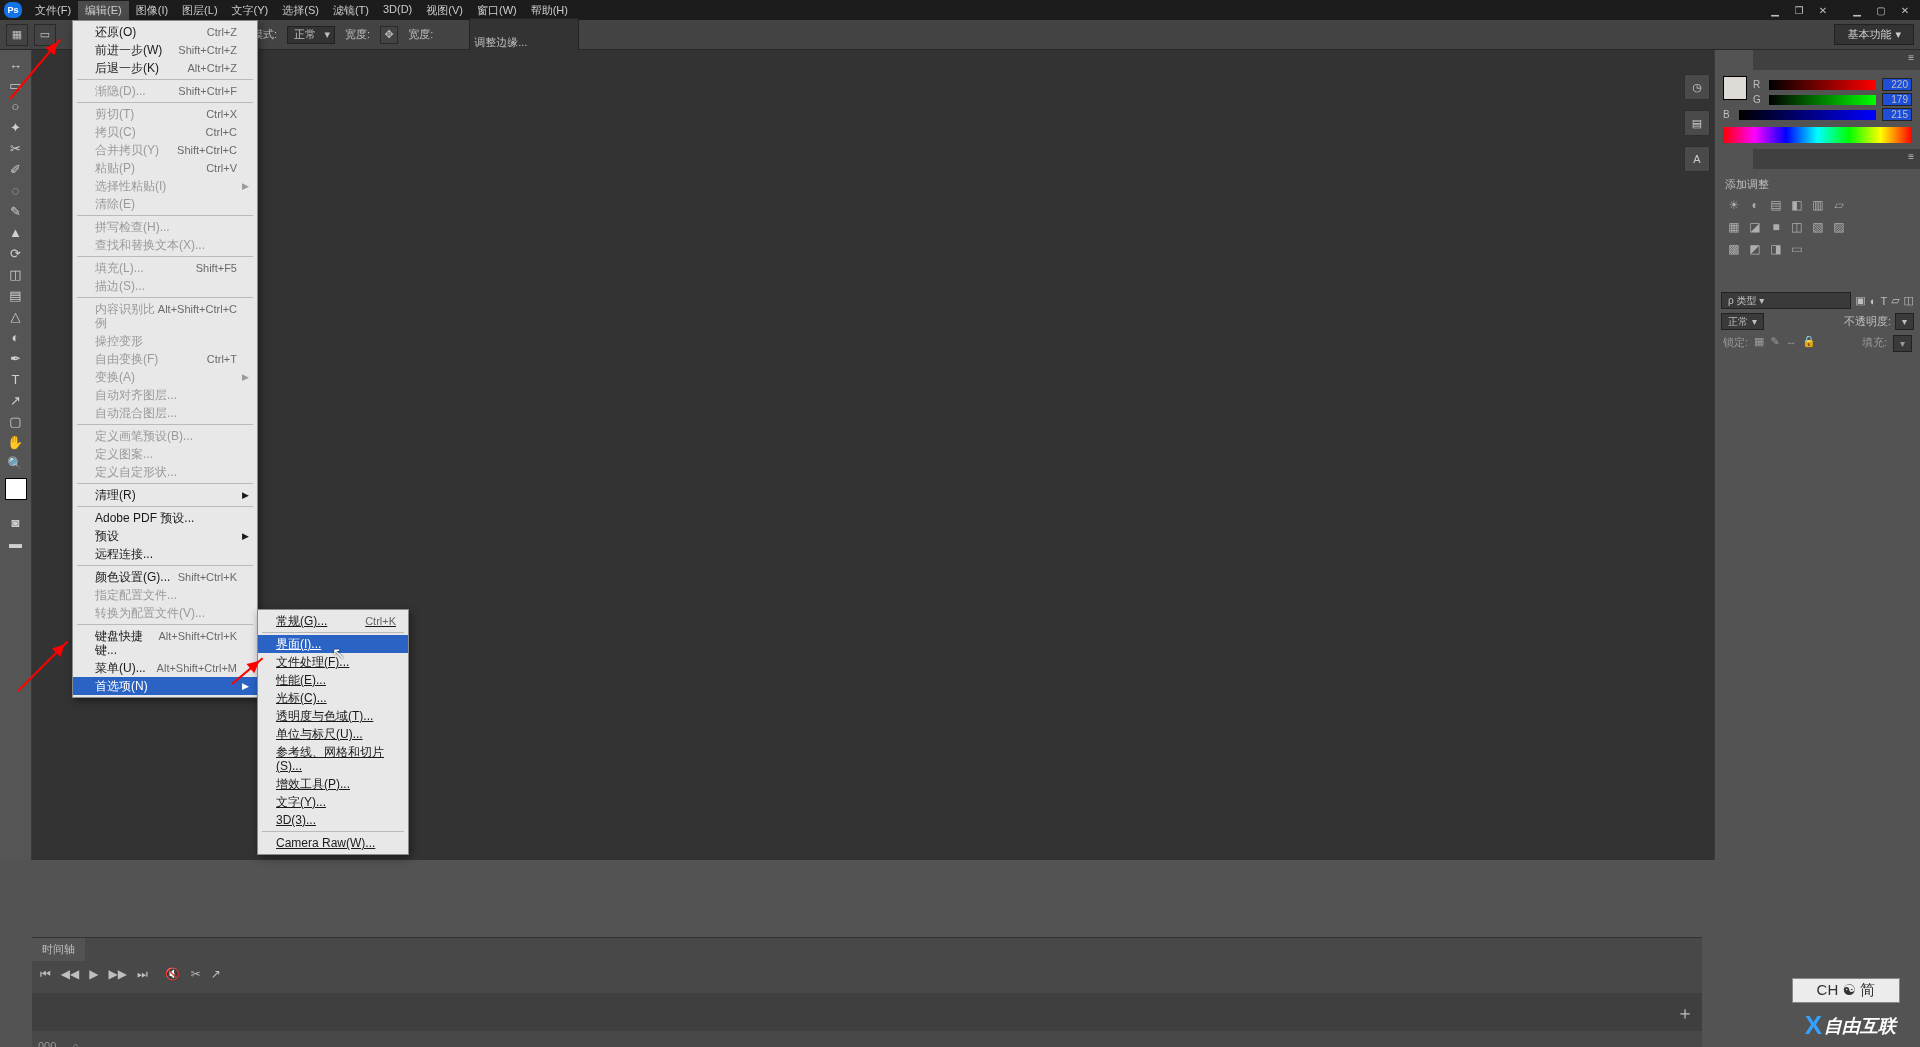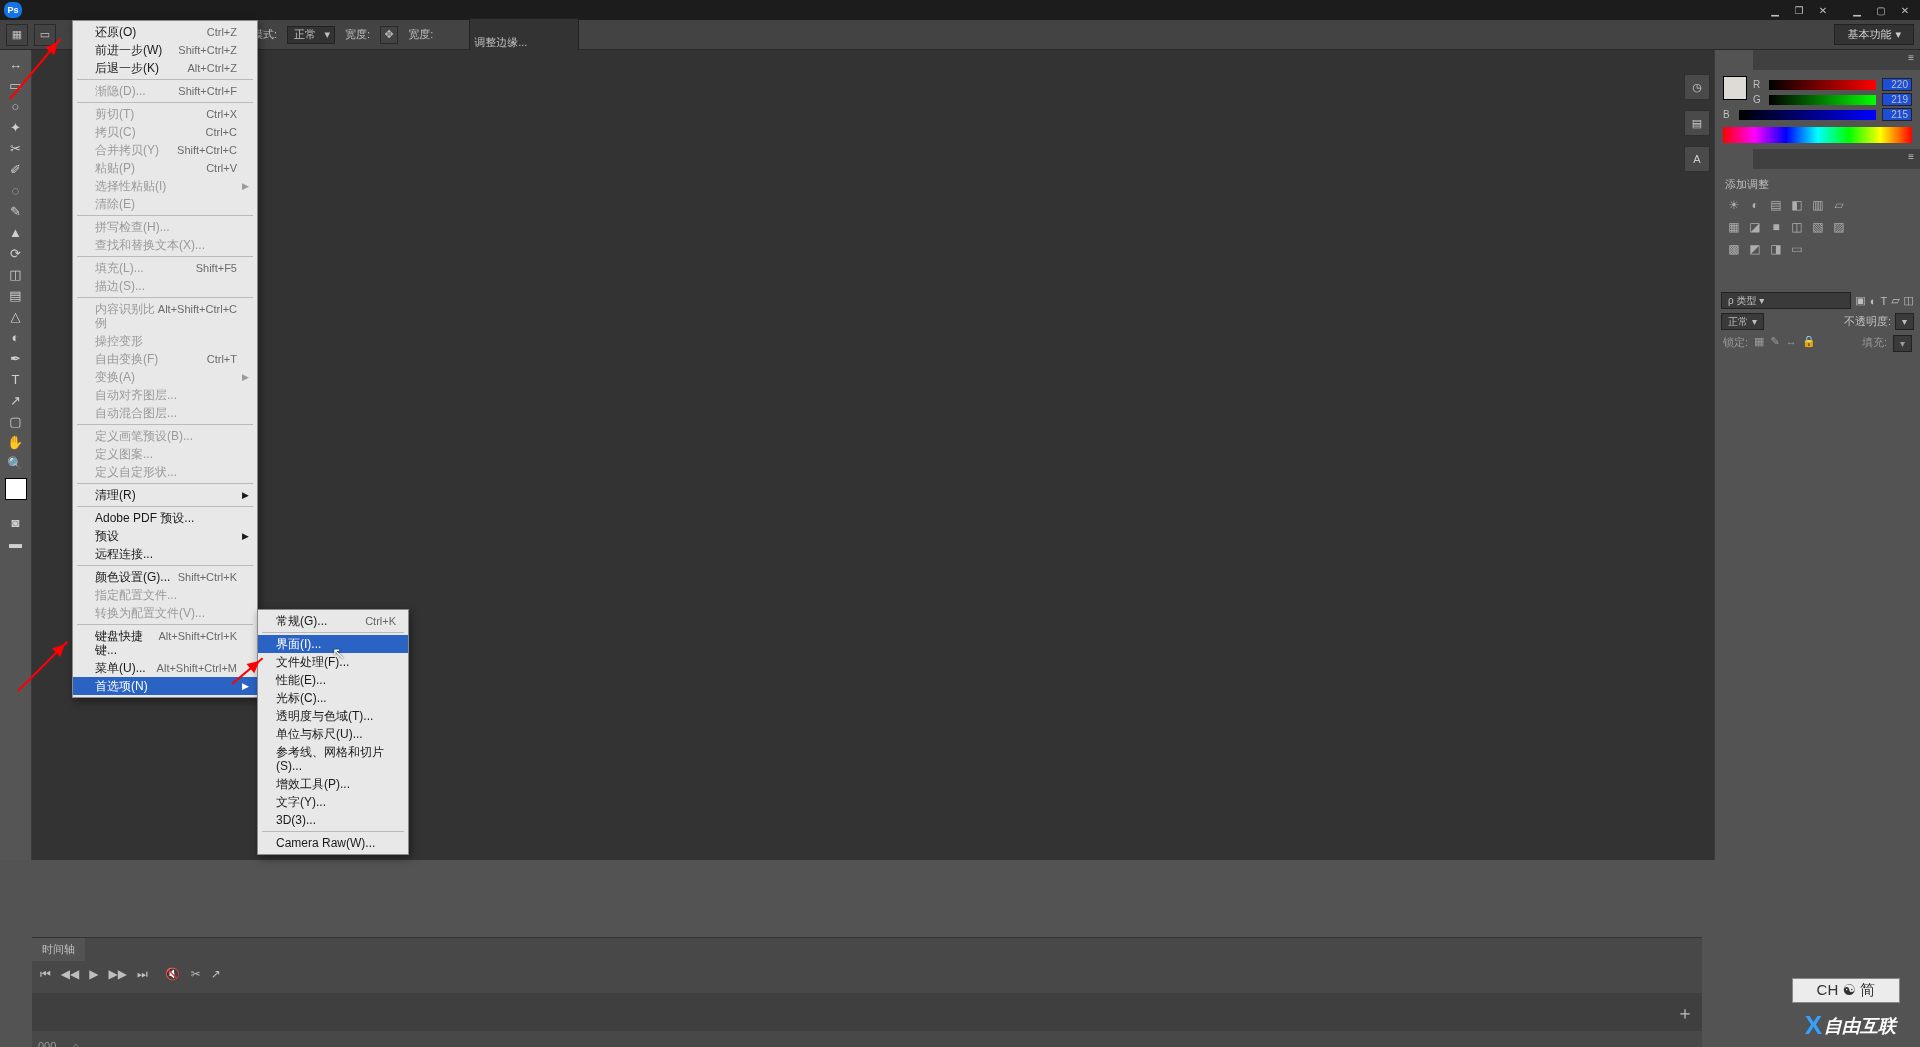--- a/index.html
+++ b/index.html
@@ -60,21 +60,21 @@
 
 .dropdown { position:absolute; top:20px; left:72px; width:186px; background:#e8e8e8; border:1px solid #8a8a8a; box-shadow:2px 3px 8px rgba(0,0,0,.45); color:#1a1a1a; font-size:12px; z-index:100; padding:2px 0;}
 .dd-row { display:flex; justify-content:space-between; padding:2px 20px 2px 22px; line-height:14px; position:relative;}
 .dd-row.disabled { color:#9a9a9a; }
 .dd-row.highlight { background:#2a63c4; color:#fff;}
 .dd-row.sub::after { content:"▶"; position:absolute; right:8px; font-size:9px;}
 .dd-sep { height:1px; background:#bababa; margin:2px 4px;}
 .shortcut{color:#6a6a6a; font-size:11px;}
 
 .submenu { position:absolute; top:609px; left:257px; width:152px; background:#e8e8e8; border:1px solid #8a8a8a; box-shadow:2px 3px 8px rgba(0,0,0,.45); color:#1a1a1a; font-size:12px; z-index:110; padding:2px 0;}
-.sub-row{display:flex; justify-content:space-between; padding:2px 12px 2px 18px; line-height:14px;}
+.sub-row{display:flex; justify-content:space-between; padding:2px 12px 2px 18px; line-height:14px;text-decoration:underline;}
 .sub-row.hl{background:#2a63c4; color:#fff;}
 .sub-short{font-size:11px; color:#666;}
 
 .arrow { position:absolute; width:90px; height:2px; background:#ff0000; z-index:200; transform-origin:left center; }
 .arrow::after{content:""; position:absolute; right:-2px; top:-5px; border:6px solid transparent; border-left:12px solid #ff0000;}
 
 .cursor{position:absolute; z-index:300; font-size:16px; color:#fff; text-shadow:0 0 2px #000;}
 
 .timeline { position:absolute; left:32px; right:218px; bottom:0; height:110px; background:#484848; border-top:1px solid #333;}
 .tl-tab{font-size:11px; padding:4px 10px; background:#535353; display:inline-block;}
@@ -85,20 +85,33 @@
 
 .watermark{position:absolute; right:24px; bottom:6px; font-size:18px; color:#ffffff; font-style:italic; font-weight:600; display:flex; align-items:center; z-index:500;}
 .watermark .x{color:#34a1ff; font-size:26px; font-weight:bold; font-style:normal; margin-right:2px;}
 .ime{position:absolute; right:20px; bottom:44px; background:#ececec; color:#333; border:1px solid #888; font-size:15px; padding:2px 24px; z-index:500;}
 </style>
 </head>
 <body>
 
 <div class="titlebar">
   <div class="ps-logo">Ps</div>
+  <div id="menu-items" style="display: flex;">
+      <span class="menu-item">文件(F)</span>
+      <span class="menu-item active">编辑(E)</span>
+      <span class="menu-item">图像(I)</span>
+      <span class="menu-item">图层(L)</span>
+      <span class="menu-item">文字(Y)</span>
+      <span class="menu-item">选择(S)</span>
+      <span class="menu-item">滤镜(T)</span>
+      <span class="menu-item">3D(D)</span>
+      <span class="menu-item">视图(V)</span>
+      <span class="menu-item">窗口(W)</span>
+      <span class="menu-item">帮助(H)</span>
+    </div>
   <div class="window-controls">
     <div class="win-btn">▁</div>
     <div class="win-btn">❐</div>
     <div class="win-btn">✕</div>
     <div style="width:8px"></div>
     <div class="win-btn">▁</div>
     <div class="win-btn">▢</div>
     <div class="win-btn">✕</div>
   </div>
 </div>
@@ -163,21 +176,21 @@
         </div>
       <div id="rgb">
           <div class="slider-row">
             <span class="ch">R</span>
             <div class="slider-bar" style="background:linear-gradient(to right,#000,#f00)"></div>
             <span class="slider-val">220</span>
           </div>
           <div class="slider-row">
             <span class="ch">G</span>
             <div class="slider-bar" style="background:linear-gradient(to right,#000,#0f0)"></div>
-            <span class="slider-val">219</span>
+            <span class="slider-val">179</span>
           </div>
           <div class="slider-row">
             <span class="ch">B</span>
             <div class="slider-bar" style="background:linear-gradient(to right,#000,#00f)"></div>
             <span class="slider-val">215</span>
           </div>
         </div>
       <div style="clear:both"></div>
       <div class="spectrum"></div>
     </div>

